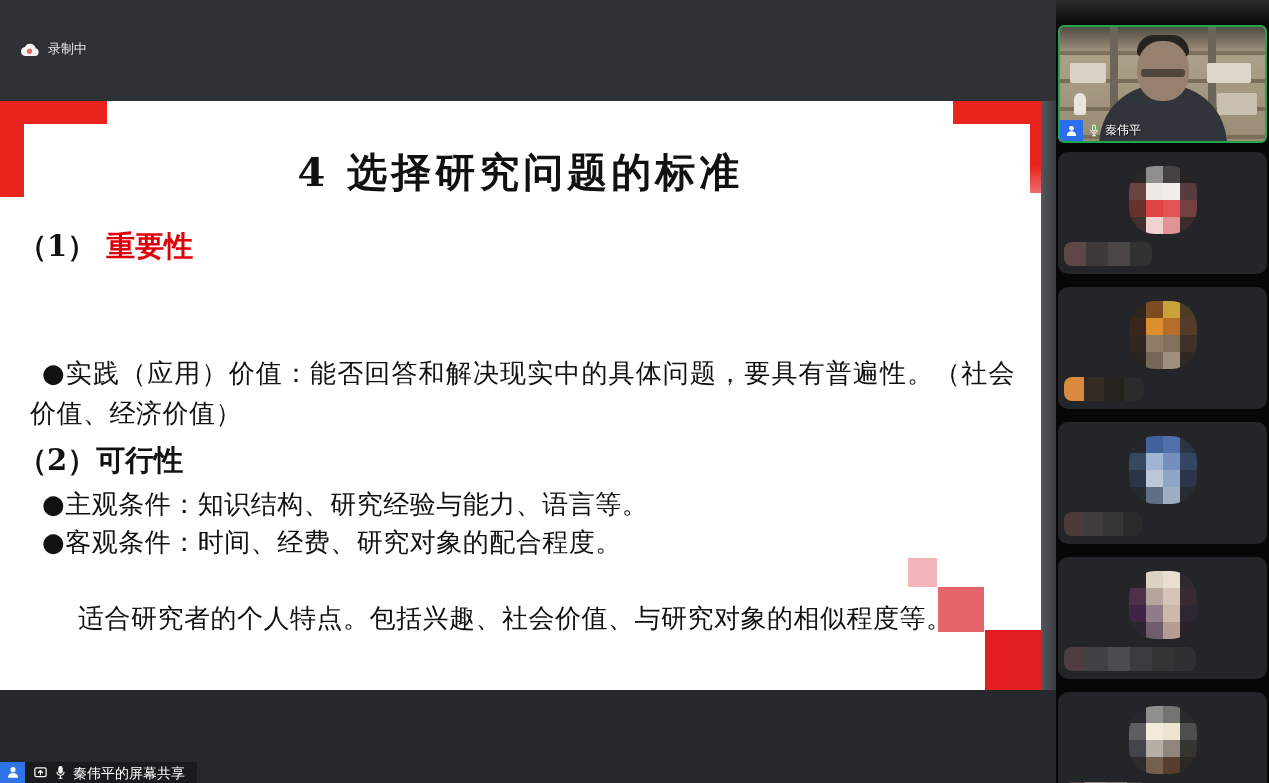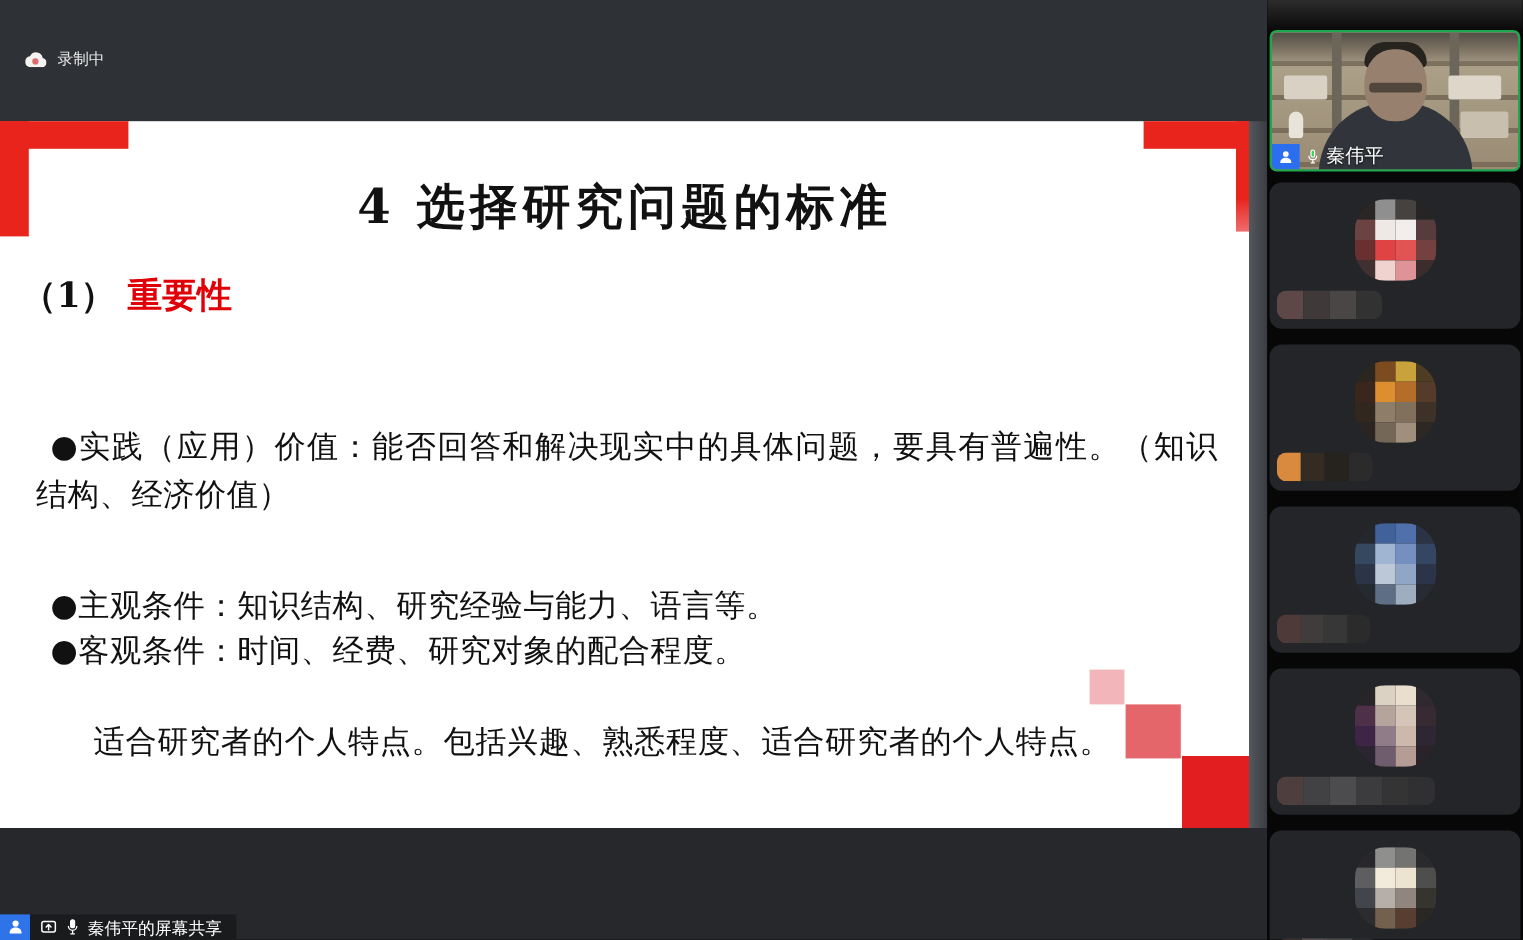--- a/index.html
+++ b/index.html
@@ -59,21 +59,21 @@
   #cam-person{position:absolute;left:50%;transform:translateX(-50%);bottom:-6px;width:128px;height:62px;
     background:#31353b;border-radius:60px 60px 0 0;}
   #cam-head{position:absolute;left:50%;transform:translateX(-50%);bottom:40px;width:52px;height:60px;
     background:#97806d;border-radius:46%;}
   #cam-hair{position:absolute;left:50%;transform:translateX(-50%);bottom:84px;width:52px;height:22px;
     background:#27231f;border-radius:26px 26px 8px 8px;}
   #cam-glasses{position:absolute;left:50%;transform:translateX(-50%);bottom:64px;width:44px;height:8px;
     background:#3a332c;border-radius:3px;opacity:.75;}
   #video-namebar{position:absolute;left:0;bottom:0;height:21px;display:flex;align-items:center;gap:5px;}
   #video-person-badge{width:23px;height:21px;background:#2b6ef0;display:flex;align-items:center;justify-content:center;}
-  #video-name{color:#fff;font-size:16px;text-shadow:0 1px 2px rgba(0,0,0,.9);}
+  #video-name{color:#fff;font-size:12px;text-shadow:0 1px 2px rgba(0,0,0,.9);}
   .ptile{position:absolute;left:2px;width:209px;height:122px;background:#232528;border-radius:10px;overflow:hidden;}
   .avatar{position:absolute;left:50%;transform:translateX(-50%);top:14px;width:68px;height:68px;
     display:grid;grid-template-columns:repeat(4,1fr);grid-template-rows:repeat(4,1fr);
     border-radius:26px;overflow:hidden;}
   .plabel{position:absolute;left:6px;bottom:8px;height:24px;border-radius:8px;overflow:hidden;display:flex;}
   .plabel div{flex:1;}
   svg{display:block;}
 </style>
 </head>
 <body>
@@ -98,26 +98,27 @@
     <div class="dec" id="dec-tr-h" style="background:#e8241c"></div>
     <div class="dec" id="dec-tr-v" style="background:linear-gradient(180deg,#e8241c 70%,#ef6d6d)"></div>
     <div class="dec" id="dec-sq1" style="background:#f2b6ba"></div>
     <div class="dec" id="dec-sq2" style="background:#e4656a"></div>
     <div class="dec" id="dec-sq3" style="background:#e31e20"></div>
 
     <div id="slide-title"><span>4 选择研究问题的标准</span></div>
 
     <div class="h-line" id="h1"><span>（1）</span> <span class="red">重要性</span></div>
 
-    <div class="p-wrap" id="p2">●实践（应用）价值：能否回答和解决现实中的具体问题，要具有普遍性。（知识结构、经济价值）</div>
-
+    <div class="p-wrap" id="p2">●实践（应用）价值：能否回答和解决现实中的具体问题，要具有普遍性。（社会价值、经济价值）</div>
+
+    <div class="h-line" id="h2">（2）可行性</div>
     <div class="p-single" id="p4">●客观条件：时间、经费、研究对象的配合程度。</div>
     <div class="p-single" id="p3">●主观条件：知识结构、研究经验与能力、语言等。</div>
 
-    <div class="p-single" id="p5">适合研究者的个人特点。包括兴趣、熟悉程度、适合研究者的个人特点。</div>
+    <div class="p-single" id="p5">适合研究者的个人特点。包括兴趣、社会价值、与研究对象的相似程度等。</div>
   </div>
 
   <div id="rightstrip"></div>
 
   <div id="sharebar">
     <div id="share-person">
       <span>
         <svg width="14" height="14" viewBox="0 0 24 24" fill="#fff">
           <circle cx="12" cy="8" r="4.4"></circle>
           <path d="M3.5 21c0-4.8 3.9-7.4 8.5-7.4s8.5 2.6 8.5 7.4v1h-17z"></path>

